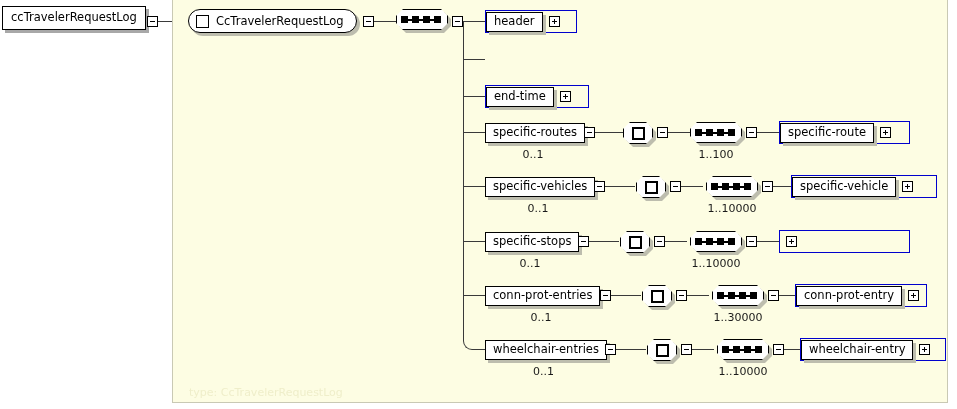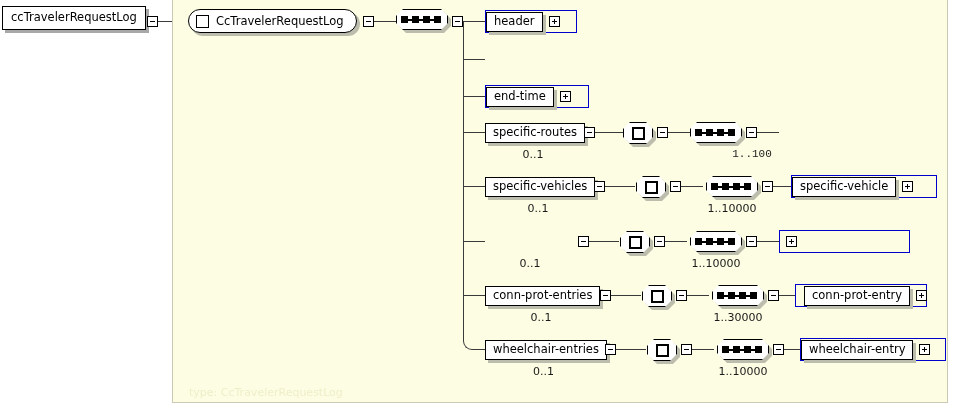--- a/index.html
+++ b/index.html
@@ -213,22 +213,26 @@
   <div class="octa" style="left:690px;top:122px;width:52px;height:21px;">
     <div class="seqdots">
       <div class="bar"></div>
       <div class="d" style="left:0px;"></div>
         <div class="d" style="left:11px;"></div>
       <div class="d" style="left:22px;"></div>
         <div class="d" style="left:33px;"></div>
     </div>
   </div>
   <div class="exp" style="position:absolute;left:746px;top:127px;"></div>
-  <div class="card" style="left:726px;top:148px;width:52px;font-family:Liberation Mono, monospace;">1..100</div>
+  <div class="card" style="left:690px;top:148px;width:52px;">1..100</div>
   <div class="hline" style="left:757px;top:132px;width:22px;"></div>
+  <div class="ebox blue" style="left:779px;top:121px;width:131px;height:23px;">
+    <div class="inner">specific-route</div>
+    <div class="exp plus"></div>
+  </div>
 
   <div class="hline" style="left:463px;top:186px;width:22px;"></div>
   <div class="ebox plain" style="left:485px;top:175px;width:106px;height:23px;">
     <div class="inner">specific-vehicles</div>
   </div>
   <div class="exp" style="position:absolute;left:594px;top:181px;"></div>
   <div class="card" style="left:485px;top:202px;width:106px;">0..1</div>
   <div class="hline" style="left:605px;top:186px;width:30px;"></div>
   <div class="octa-shadow" style="left:639px;top:179px;width:30px;height:22px;"></div>
   <div class="octa" style="left:636px;top:176px;width:30px;height:22px;">
@@ -248,20 +252,23 @@
   </div>
   <div class="exp" style="position:absolute;left:762px;top:181px;"></div>
   <div class="card" style="left:700px;top:202px;width:64px;">1..10000</div>
   <div class="hline" style="left:773px;top:186px;width:18px;"></div>
   <div class="ebox blue" style="left:791px;top:175px;width:146px;height:23px;text-align:right;">
     <div class="inner">specific-vehicle</div>
     <div class="exp plus"></div>
   </div>
 
   <div class="hline" style="left:463px;top:241px;width:22px;"></div>
+  <div class="ebox plain" style="left:485px;top:230px;width:90px;height:23px;">
+    <div class="inner">specific-stops</div>
+  </div>
   <div class="exp" style="position:absolute;left:578px;top:236px;"></div>
   <div class="card" style="left:485px;top:257px;width:90px;">0..1</div>
   <div class="hline" style="left:589px;top:241px;width:30px;"></div>
   <div class="octa-shadow" style="left:623px;top:234px;width:30px;height:22px;"></div>
   <div class="octa" style="left:620px;top:231px;width:30px;height:22px;">
     <div class="hollow"></div>
   </div>
   <div class="exp" style="position:absolute;left:654px;top:236px;"></div>
   <div class="hline" style="left:665px;top:241px;width:22px;"></div>
   <div class="octa-shadow" style="left:693px;top:234px;width:52px;height:21px;"></div>
@@ -300,21 +307,21 @@
       <div class="bar"></div>
       <div class="d" style="left:0px;"></div>
         <div class="d" style="left:11px;"></div>
       <div class="d" style="left:22px;"></div>
         <div class="d" style="left:33px;"></div>
     </div>
   </div>
   <div class="exp" style="position:absolute;left:768px;top:290px;"></div>
   <div class="card" style="left:706px;top:311px;width:64px;text-align:center;">1..30000</div>
   <div class="hline" style="left:779px;top:295px;width:16px;"></div>
-  <div class="ebox blue" style="left:795px;top:284px;width:132px;height:23px;padding-left:8px;">
+  <div class="ebox blue" style="left:795px;top:284px;width:132px;height:23px;">
     <div class="inner">conn-prot-entry</div>
     <div class="exp plus"></div>
   </div>
 
   <div class="hline" style="left:474px;top:349px;width:11px;"></div>
   <div class="ebox plain" style="left:485px;top:338px;width:117px;height:23px;">
     <div class="inner">wheelchair-entries</div>
   </div>
   <div class="exp" style="position:absolute;left:605px;top:344px;"></div>
   <div class="card" style="left:485px;top:365px;width:117px;">0..1</div>

